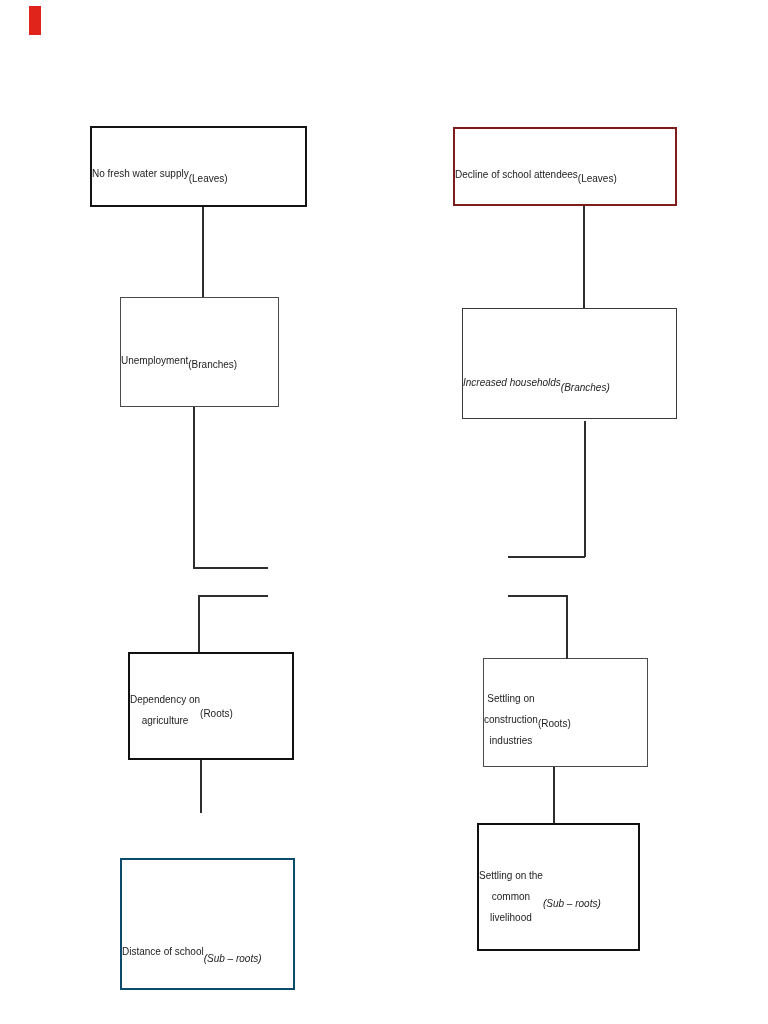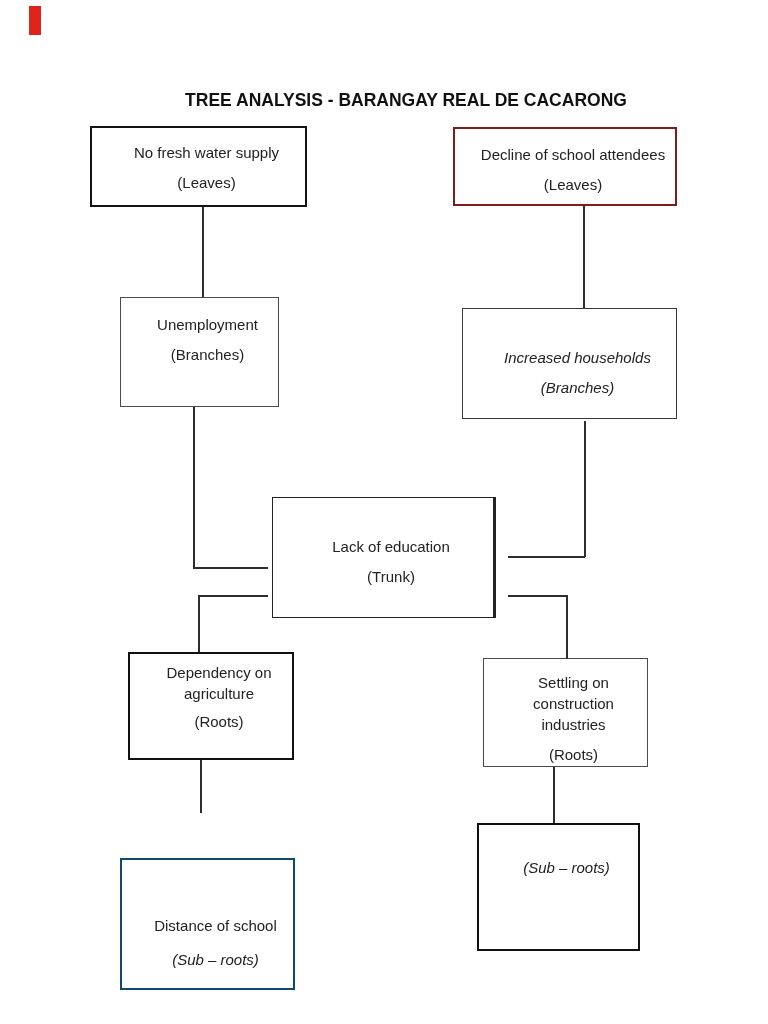--- a/index.html
+++ b/index.html
@@ -25,27 +25,26 @@
     margin: 0;
     font-size: 17.5px;
     font-weight: bold;
     white-space: nowrap;
     color: #111;
   }
   .node {
     position: absolute;
     box-sizing: border-box;
     display: flex;
-    flex-direction: column;
+    flex-direction: row;
     align-items: center;
     text-align: center;
-    font-size: 15px;
+    font-size: 10px;
     line-height: 21px;
     color: #222;
-    padding-left: 16px;
   }
   .node .label { white-space: pre-line; }
   .node .sublabel { margin-top: 9px; white-space: pre-line; text-align: center; }
   .n1 { left: 90px;  top: 126px; width: 217px; height: 81px;  border: 2px solid #141414; padding-top: 14px; }
   .n2 { left: 453px; top: 127px; width: 224px; height: 79px;  border: 2px solid #7f1d1d; padding-top: 15px; }
   .n3 { left: 120px; top: 297px; width: 159px; height: 110px; border: 1.5px solid #4a4a4a; padding-top: 16px; }
   .n4 { left: 462px; top: 308px; width: 215px; height: 111px; border: 1.5px solid #3a3a3a; padding-top: 38px; font-style: italic; }
   .n5 { left: 272px; top: 497px; width: 224px; height: 121px; border: 1.5px solid #222;
         border-right-width: 3px; padding-top: 38px; }
   .n6 { left: 128px; top: 652px; width: 166px; height: 108px; border: 2.5px solid #111; padding-top: 8px; }
@@ -70,21 +69,20 @@
   .c11 { left: 200px; top: 760px; height: 53px; }
   .c12 { left: 553px; top: 767px; height: 56px; }
 </style>
 </head>
 <body>
 
 <div class="page">
 
   <div class="red-bar" style="background: rgb(224, 36, 28);"></div>
 
-  <h1 class="title">TREE ANALYSIS - BARANGAY REAL DE CACARONG</h1>
 
   <div class="node n1">
     <div class="label">No fresh water supply</div>
     <div class="sublabel">(Leaves)</div>
   </div>
 
   <div class="node n2">
     <div class="label">Decline of school attendees</div>
     <div class="sublabel">(Leaves)</div>
   </div>
@@ -92,44 +90,43 @@
   <div class="node n3">
     <div class="label">Unemployment</div>
     <div class="sublabel">(Branches)</div>
   </div>
 
   <div class="node n4">
     <div class="label">Increased households</div>
     <div class="sublabel">(Branches)</div>
   </div>
 
-  <div class="node n5">
-    <div class="label">Lack of education</div>
-    <div class="sublabel">(Trunk)</div>
-  </div>
 
   <div class="node n6">
     <div class="label">Dependency on
 agriculture</div>
     <div class="sublabel">(Roots)</div>
   </div>
 
   <div class="node n7">
     <div class="label">Settling on
 construction
 industries</div>
     <div class="sublabel">(Roots)</div>
   </div>
 
   <div class="node n8">
     <div class="label">Distance of school</div>
     <div class="sublabel">(Sub – roots)</div>
   </div>
 
   <div class="node n9">
+    <div class="label">Settling on the
+common
+livelihood</div>
     <div class="sublabel">(Sub – roots)</div>
   </div>
 
   <div class="line v c1"></div>
   <div class="line v c2"></div>
   <div class="line v c3"></div>
   <div class="line h c4"></div>
   <div class="line v c5"></div>
   <div class="line h c6"></div>
   <div class="line h c7"></div>

